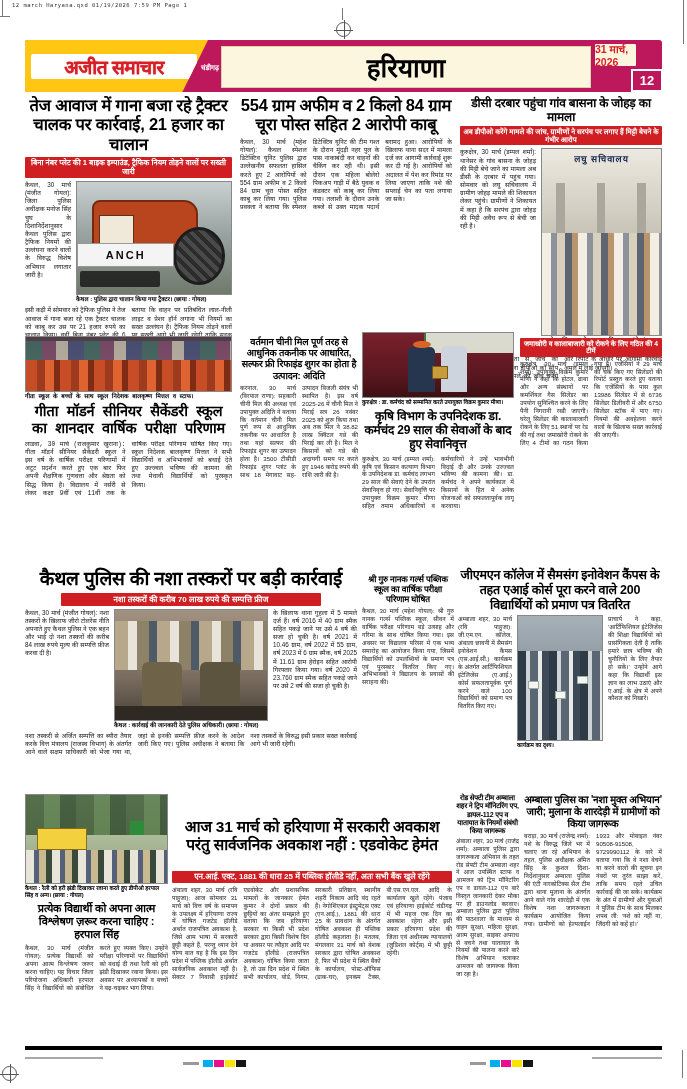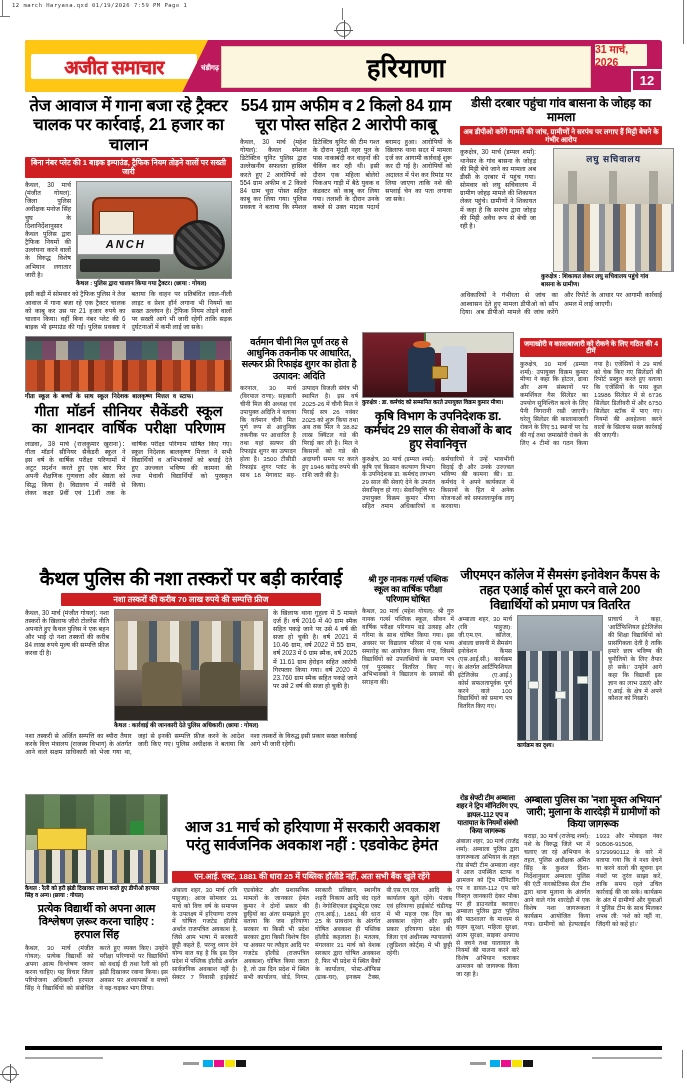--- a/index.html
+++ b/index.html
@@ -13,21 +13,21 @@
   .cross:before{left:50%;top:-3px;width:1px;height:19px;}
   .cross:after{top:50%;left:-3px;height:1px;width:19px;}
   
   .masthead{left:25px;top:40px;width:637px;height:52px;background:#be185d;border-radius:3px;}
   .logo-y{left:0;top:0;width:183px;height:52px;background:#ffc613;clip-path:polygon(0 0,100% 0,86% 100%,0 100%);border-radius:3px 0 0 3px;}
   .logo-band{left:6px;top:14px;width:166px;height:25px;background:#fff;border-radius:2px;display:flex;align-items:center;justify-content:center;}
   .logo-txt{color:#d81f26;font-weight:bold;font-size:19px;letter-spacing:-.5px;text-shadow:0 0 1px #d81f26;}
   .logo-city{left:176px;top:23px;color:#fff;font-size:7px;font-weight:bold;}
   .sect-box{left:196px;top:6px;width:368px;height:40px;background:#fbf6dd;border:1px solid #d9d2ae;display:flex;align-items:center;justify-content:center;}
   .sect-txt{font-size:26px;font-weight:bold;color:#000;}
-  .date-box{left:570px;top:4px;width:52px;height:22px;background:#fbf6dd;display:flex;align-items:center;justify-content:center;border-radius:1px;}
+  .date-box{left:570px;top:4px;width:41px;height:22px;background:#fbf6dd;display:flex;align-items:center;justify-content:center;border-radius:1px;}
   .date-txt{color:#d81f26;font-weight:bold;font-size:10.5px;}
   .page-box{left:606px;top:29px;width:28px;height:19px;border:2px solid #fff;display:flex;align-items:center;justify-content:center;}
   .page-txt{color:#fff;font-weight:bold;font-size:13px;}
   
   .h1{font-weight:bold;color:#000;text-align:center;line-height:1.18;letter-spacing:-.2px;}
   .strip{background:#cf1f23;color:#fff;font-weight:bold;text-align:center;border-radius:1px;
          padding:1.5px 2px;line-height:1.15;}
   .body{font-size:6.3px;line-height:1.3;text-align:justify;color:#1b1b1b;}
   .cols2{column-count:2;column-gap:6px;}
   .cols3{column-count:3;column-gap:6px;}
@@ -104,21 +104,21 @@
     <span class="page-txt">12</span>
   </div>
 </div>
 
 <div class="abs" style="left:25px;top:96px;width:207px;">
   <div class="h1" style="font-size:16.5px;">तेज आवाज में गाना बजा रहे ट्रैक्टर चालक पर कार्रवाई, 21 हजार का चालान</div>
   <div class="strip gap" style="font-size:7.6px;">बिना नंबर प्लेट की 1 बाइक इम्पाउंड, ट्रैफिक नियम तोड़ने वालों पर सख्ती जारी</div>
   <div class="row gap">
     <div class="body" style="width:46px;">कैथल, 30 मार्च (मंजीत गोयल): जिला पुलिस अधीक्षक मनोज सिंह चुघ के दिशानिर्देशानुसार कैथल पुलिस द्वारा ट्रैफिक नियमों की उल्लंघना करने वालों के विरुद्ध विशेष अभियान लगातार जारी है।</div>
     <div style="width:156px;">
-      <div class="photo ph-tractor" style="width:156px;height:98px;font-style:italic;">
+      <div class="photo ph-tractor" style="width:156px;height:114px;">
         <div class="tractor-body"></div>
         <div class="tractor-grill"></div>
         <div class="tractor-wheel"></div>
         <div class="banner-w">
             <span class="banner-t">ANCH</span>
           </div>
         <div class="banner-l2"></div>
       </div>
       <div class="cap">कैथल : पुलिस द्वारा चालान किया गया ट्रैक्टर। (छाया : गोयल)</div>
     </div>
@@ -130,21 +130,21 @@
   <div class="h1" style="font-size:16.5px;">554 ग्राम अफीम व 2 किलो 84 ग्राम चूरा पोस्त सहित 2 आरोपी काबू</div>
   <div class="body cols3 gap" style="height:178px;overflow:hidden;">कैथल, 30 मार्च (महेश गोयल): कैथल स्पेशल डिटेक्टिव यूनिट पुलिस द्वारा उल्लेखनीय सफलता हासिल करते हुए 2 आरोपियों को 554 ग्राम अफीम व 2 किलो 84 ग्राम चूरा पोस्त सहित काबू कर लिया गया। पुलिस प्रवक्ता ने बताया कि स्पेशल डिटेक्टिव यूनिट की टीम गश्त के दौरान मूंदड़ी नहर पुल के पास नाकाबंदी कर वाहनों की चैकिंग कर रही थी। इसी दौरान एक महिला बोलेरो पिकअप गाड़ी में बैठे युवक व कंडक्टर को काबू कर लिया गया। तलाशी के दौरान उनके कब्जे से उक्त मादक पदार्थ बरामद हुआ। आरोपियों के खिलाफ थाना सदर में मामला दर्ज कर आगामी कार्रवाई शुरू कर दी गई है। आरोपियों को अदालत में पेश कर रिमांड पर लिया जाएगा ताकि नशे की सप्लाई चेन का पता लगाया जा सके।</div>
 </div>
 
 <div class="abs" style="left:460px;top:96px;width:202px;">
   <div class="h1" style="font-size:12px;">डीसी दरबार पहुंचा गांव बासना के जोहड़ का मामला</div>
   <div class="strip" style="font-size:7px;margin-top:2px;">अब डीपीओ करेंगे मामले की जांच, ग्रामीणों ने सरपंच पर लगाए हैं मिट्टी बेचने के गंभीर आरोप</div>
   <div class="row gap">
     <div class="body" style="width:76px;">कुरुक्षेत्र, 30 मार्च (डम्पल शर्मा): थानेसर के गांव बासना के जोहड़ की मिट्टी बेचे जाने का मामला अब डीसी के दरबार में पहुंच गया। सोमवार को लघु सचिवालय में ग्रामीण जोहड़ मामले की शिकायत लेकर पहुंचे। ग्रामीणों ने शिकायत में कहा है कि सरपंच द्वारा जोहड़ की मिट्टी अवैध रूप से बेची जा रही है।</div>
     <div style="width:121px;">
-      <div class="photo ph-basna" style="width:121px;height:124px;margin-left:12px;">
+      <div class="photo ph-basna" style="width:121px;height:188px;">
         <div class="basna-sign">लघु सचिवालय</div>
         <div class="basna-pillar" style="left:12%;"></div>
         <div class="basna-pillar" style="left:46%;"></div>
         <div class="basna-pillar" style="left:80%;"></div>
         <div class="basna-crowd"></div>
       </div>
       <div class="cap">कुरुक्षेत्र : शिकायत लेकर लघु सचिवालय पहुंचे गांव बासना के ग्रामीण।</div>
     </div>
   </div>
   <div class="body cols2 gap" style="height:38px;overflow:hidden;">अधिकारियों ने गंभीरता से जांच का आश्वासन देते हुए मामला डीपीओ को सौंप दिया। अब डीपीओ मामले की जांच करेंगे और रिपोर्ट के आधार पर आगामी कार्रवाई अमल में लाई जाएगी।</div>

